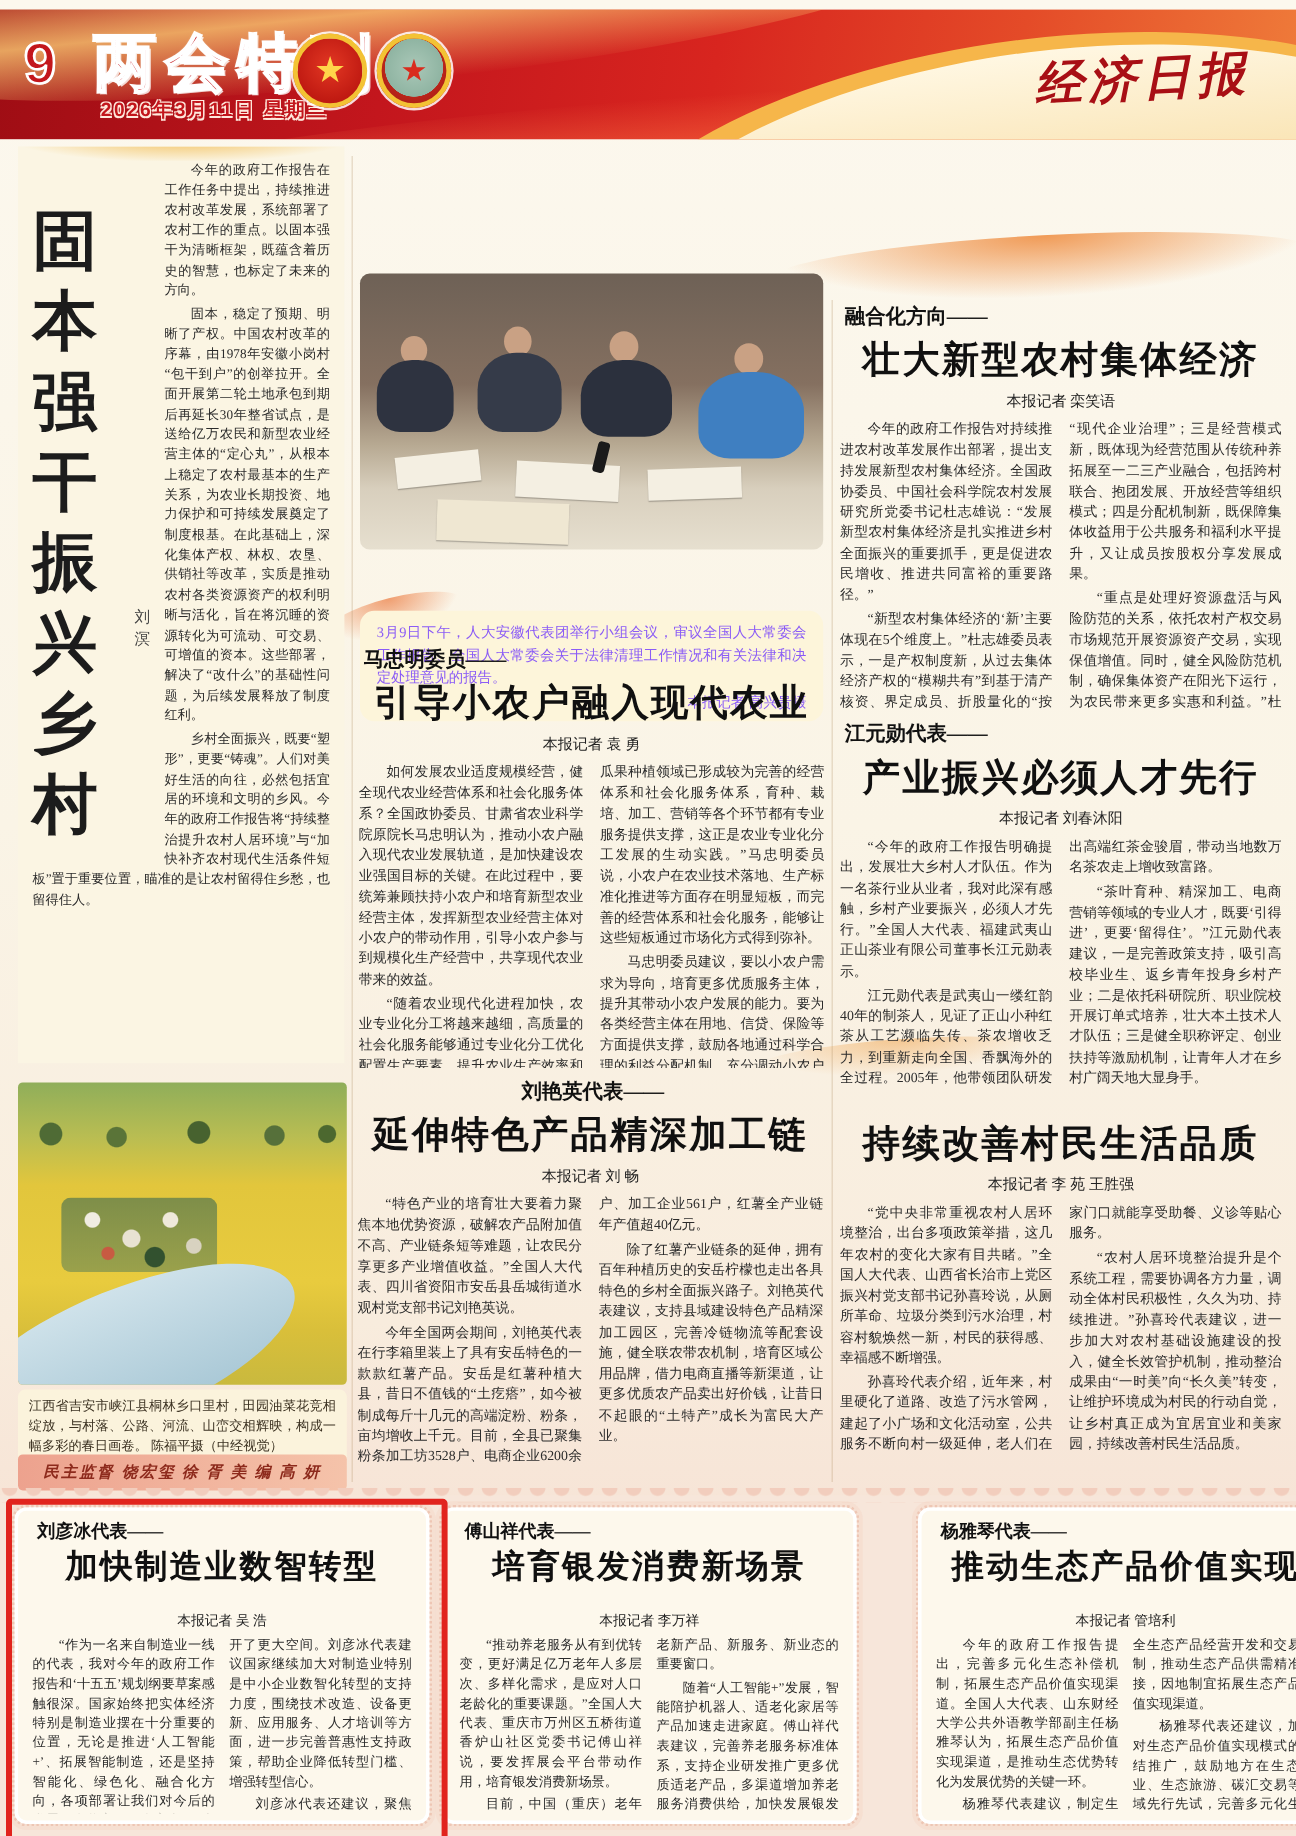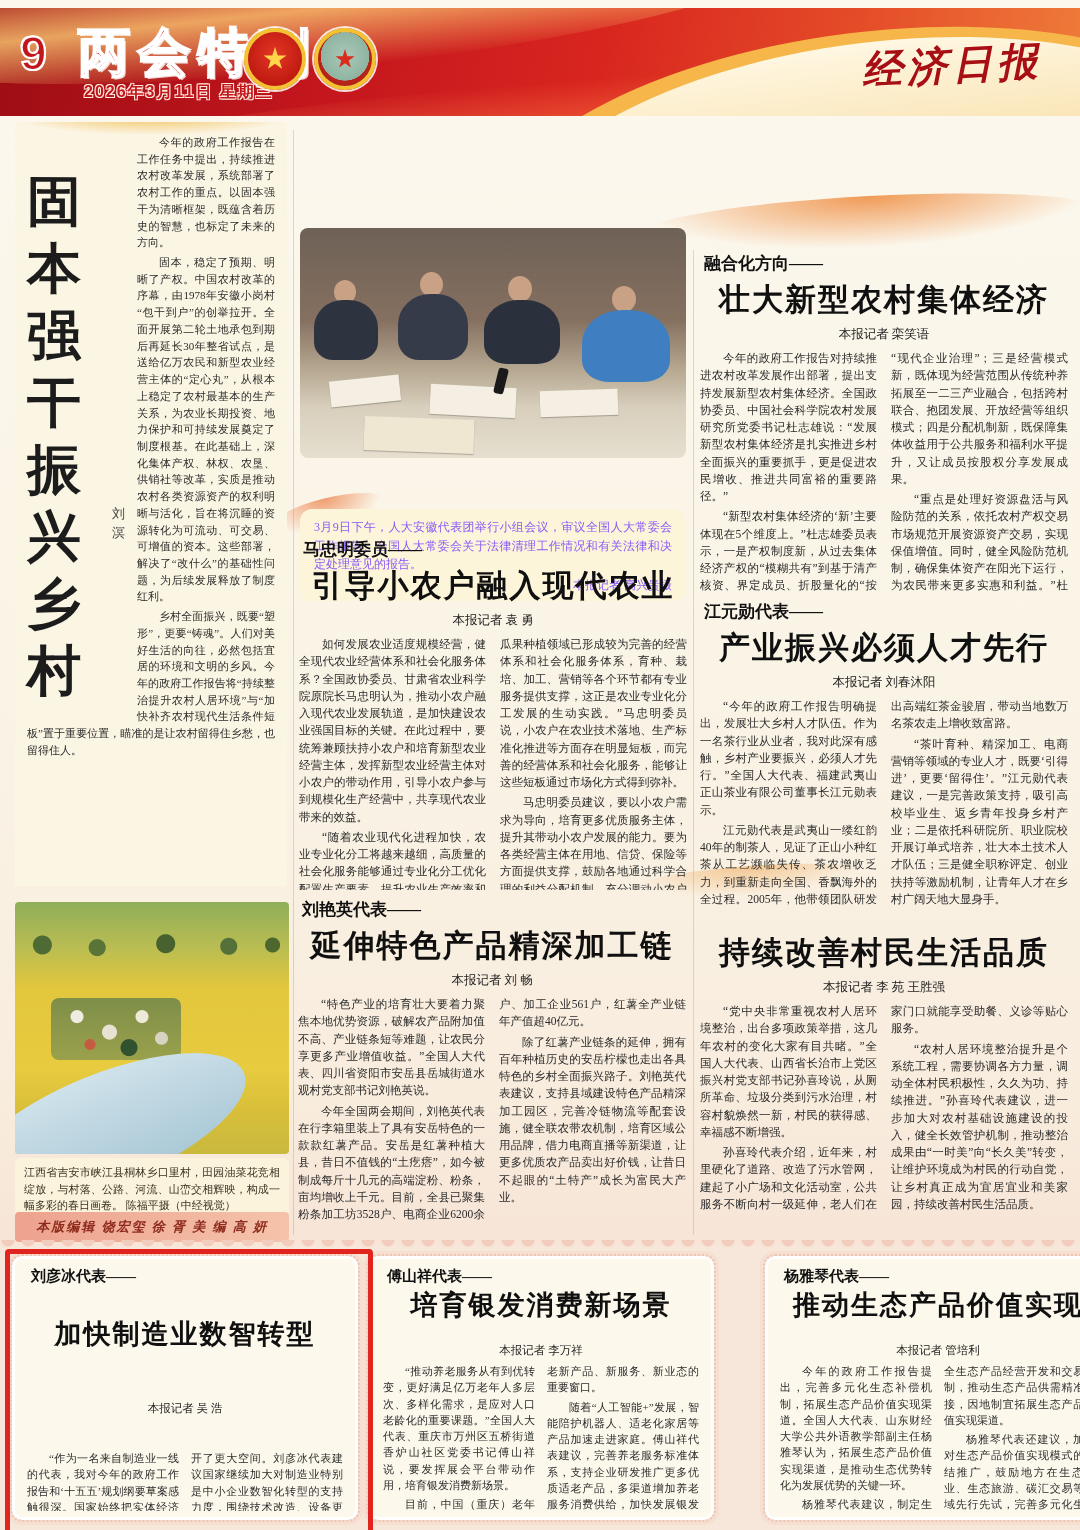--- a/index.html
+++ b/index.html
@@ -64,21 +64,21 @@
   .article{position:absolute;display:flex;flex-direction:column;box-sizing:border-box;}
   .kicker{font-size:17px;font-weight:700;font-family:"Liberation Serif",serif;color:#111;margin:0 0 2px 4px;}
   .a-title{text-align:center;font-family:"Liberation Sans",sans-serif;font-weight:900;font-size:31px;letter-spacing:2px;
        color:#101010;margin:2px 0 5px;}
   .byline{text-align:center;font-size:12.5px;color:#222;margin:0 0 7px;}
   .a-body{flex:1;overflow:hidden;column-count:2;column-gap:14px;font-size:11.5px;line-height:1.5;text-align:justify;color:#2b2b2b;}
   .a-body p{margin:0 0 3px;text-indent:2em;}
   .art-ma{left:299px;top:538px;width:388px;height:352px;}
   .art-du{left:700px;top:252px;width:368px;height:344px;}
   .art-jiang{left:700px;top:600px;width:368px;height:326px;}
-  .art-liuyy{left:298px;top:898px;width:388px;height:340px;}
+  .art-liuyy{left:298px;top:898px;width:388px;height:340px;align-items:center;}
   .art-sun{left:700px;top:930px;width:368px;height:308px;}
   
   .landscape{position:absolute;left:15px;top:902px;width:274px;height:252px;border-radius:4px;overflow:hidden;
        background:linear-gradient(180deg,#8fae5a 0%,#b9bd52 18%,#e2c63c 34%,#e8cb3e 66%,#d9bf3a 82%,#c9b93e 100%);}
   .ls-river{position:absolute;left:-60px;bottom:-30px;width:300px;height:110px;transform:rotate(-22deg);
        background:linear-gradient(180deg,#cfe2ea,#a9c8d6);border-radius:50%;}
   .ls-village{position:absolute;left:36px;top:96px;width:130px;height:62px;border-radius:8px;
        background:radial-gradient(circle at 20% 30%,#f0ece2 0 6px,transparent 7px),
                   radial-gradient(circle at 45% 55%,#e8e2d2 0 7px,transparent 8px),
                   radial-gradient(circle at 70% 30%,#efe9da 0 6px,transparent 7px),
@@ -102,21 +102,21 @@
   .bottom-band{position:absolute;left:0;top:1246px;width:1080px;height:284px;background:#f7e6da;}
   .scallops{position:absolute;left:0;top:1240px;width:1080px;height:12px;
        background:radial-gradient(circle at 8px 0px,#f2cdbd 0 6px,transparent 7px);background-size:20px 12px;background-repeat:repeat-x;}
   .panel{position:absolute;top:1256px;height:264px;box-sizing:border-box;background:#fdf8ec;border:3px solid #ffffff;
        outline:2px dotted #eec6b4;border-radius:10px;padding:8px 12px 6px;display:flex;flex-direction:column;overflow:hidden;
        box-shadow:0 0 0 5px rgba(243,209,193,.35);}
   .panel .kicker{font-size:15px;margin-bottom:0;}
   .panel .a-title{font-size:27px;margin:1px 0 20px;}
   .panel .byline{font-size:11.5px;margin-bottom:5px;}
   .panel .a-body{font-size:11px;line-height:1.48;column-gap:12px;}
-  .panel-liu{left:12px;width:346px;gap:29px;}
+  .panel-liu{left:12px;width:346px;}
   .panel-fu{left:368px;width:346px;}
   .panel-yang{left:765px;width:346px;}
   .highlight-box{position:absolute;left:5px;top:1249px;width:358px;height:277px;border:5px solid #e1241e;border-radius:4px;z-index:9;}
   
   .vdiv{position:absolute;width:0;border-left:1px solid rgba(180,150,110,.35);}
 </style>
 </head>
 <body>
 
 <div id="page">
@@ -237,21 +237,21 @@
 
   <div class="landscape">
     <div class="ls-trees"></div>
     <div class="ls-village"></div>
     <div class="ls-river"></div>
   </div>
   <div class="ls-caption">
     <span>江西省吉安市峡江县桐林乡口里村，田园油菜花竞相绽放，与村落、公路、河流、山峦交相辉映，构成一幅多彩的春日画卷。</span>
     <span class="credit">陈福平摄（中经视觉）</span>
   </div>
-  <div class="editor-strip">本版编辑 饶宏玺 徐 胥  美 编 高 妍</div>
+  <div class="editor-strip">民主监督 饶宏玺 徐 胥  美 编 高 妍</div>
 
   <div class="bottom-band"></div>
   <div class="scallops"></div>
 
   <div class="panel panel-liu">
     <div class="kicker">刘彦冰代表——</div>
     <div class="a-title">加快制造业数智转型</div>
     <div class="byline">本报记者 吴 浩</div>
     <div class="a-body">
       <p>“作为一名来自制造业一线的代表，我对今年的政府工作报告和‘十五五’规划纲要草案感触很深。国家始终把实体经济特别是制造业摆在十分重要的位置，无论是推进‘人工智能+’、拓展智能制造，还是坚持智能化、绿色化、融合化方向，各项部署让我们对今后的发展更有信心、更有方向。”全国人大代表、内蒙古北方重工业集团有限公司防务事业部502车间数控车工刘彦冰说。</p>

